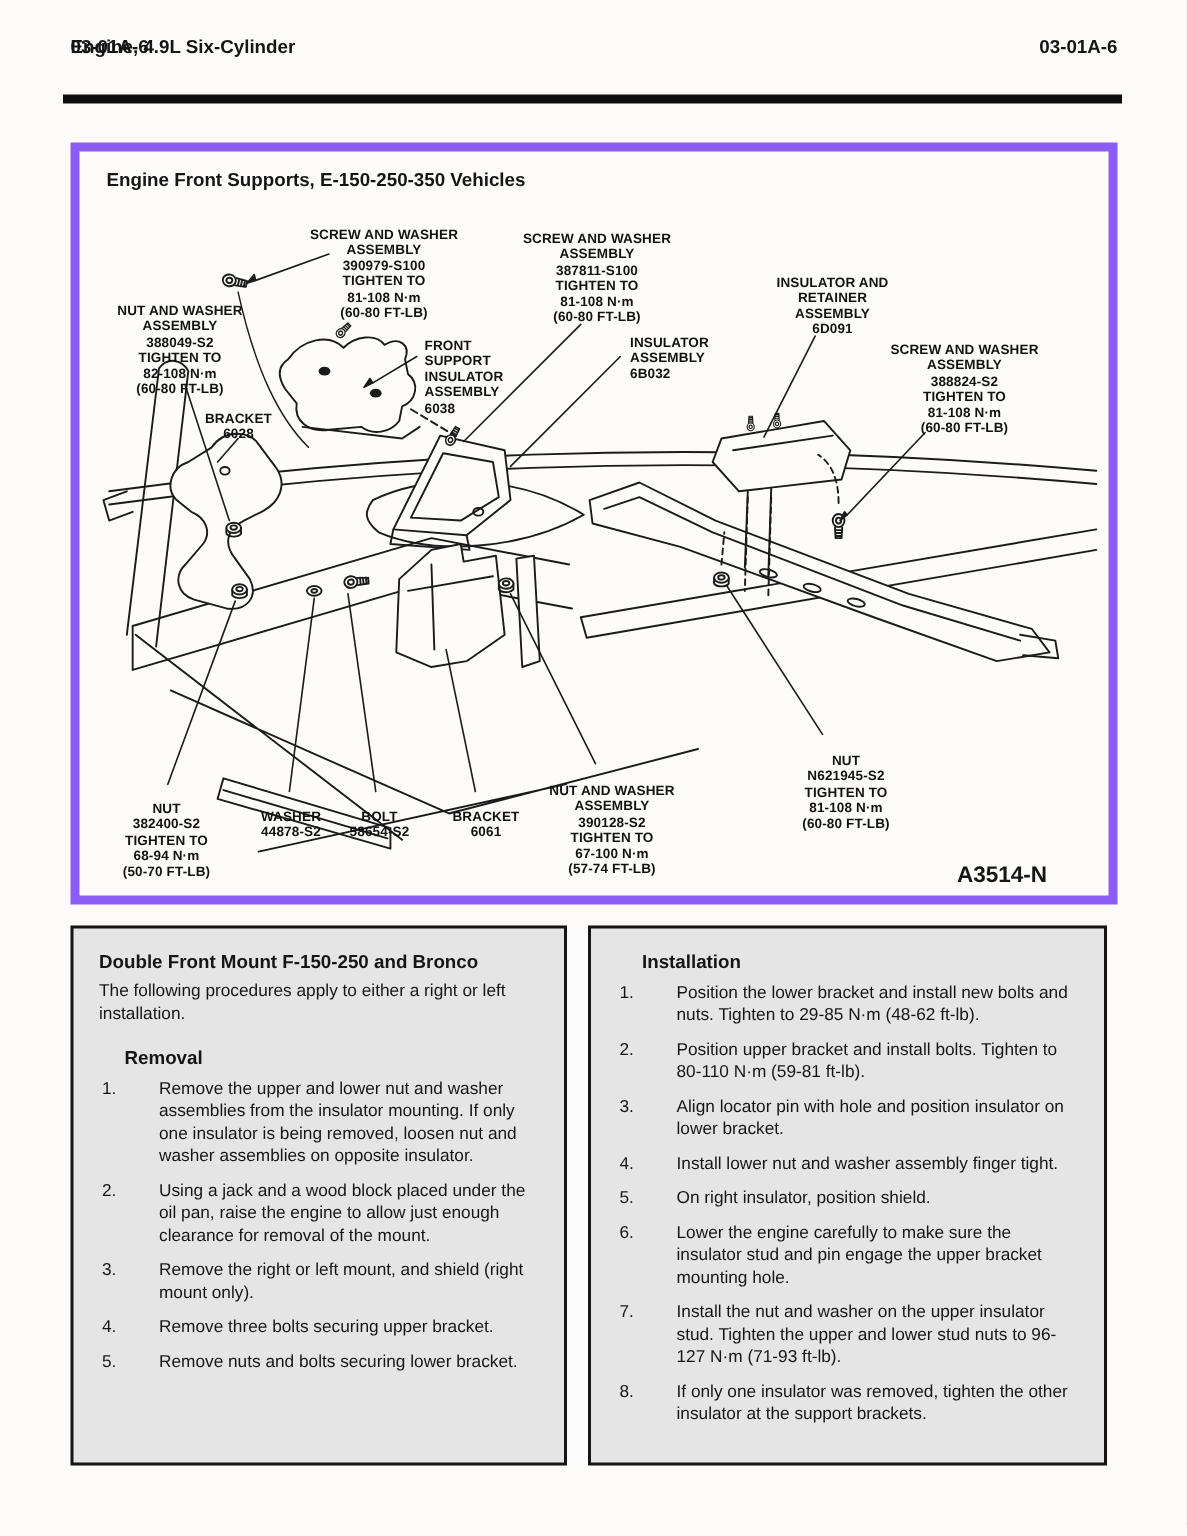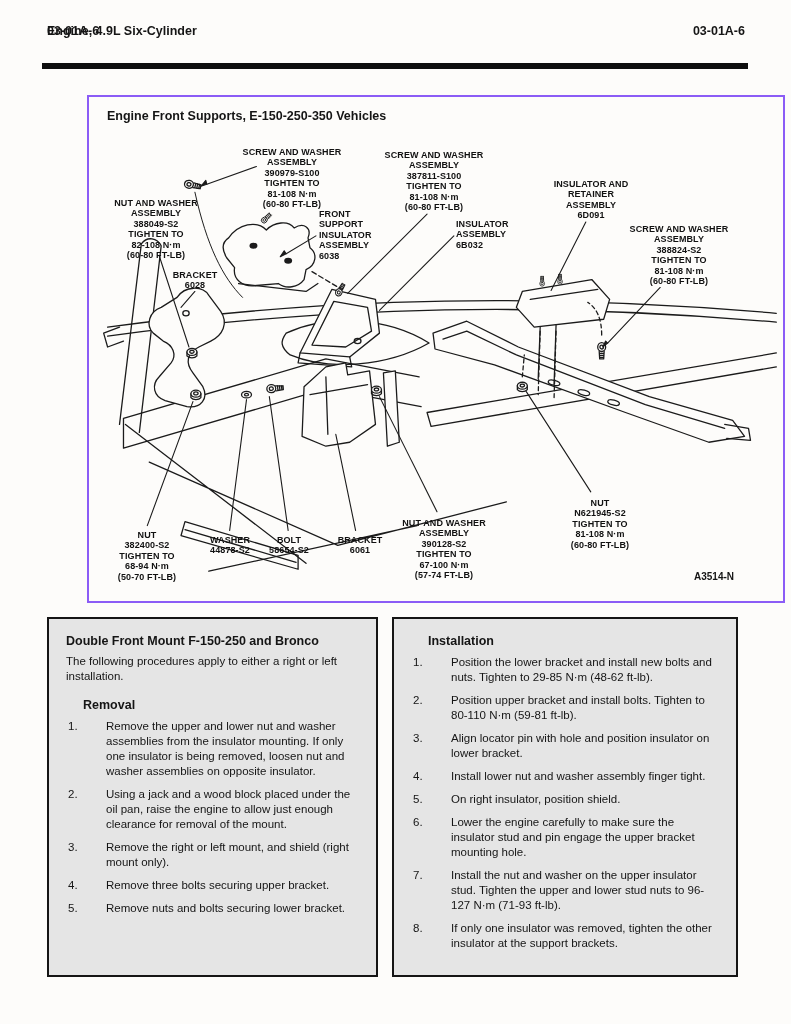--- a/index.html
+++ b/index.html
@@ -11,31 +11,31 @@
   .hdr-row{position:absolute;top:24px;left:47px;width:698px;height:18px;}
   .hdr-left{position:absolute;left:0;top:0;font-weight:bold;font-size:12.5px;}
   .hdr-center{position:absolute;left:0;right:0;top:0;font-weight:bold;font-size:12.5px;}
   .hdr-right{position:absolute;right:0;top:0;font-weight:bold;font-size:12.5px;}
   .hdr-rule{position:absolute;top:63px;left:42px;width:706px;height:6px;background:#0e0e0e;}
   .section-heading{position:absolute;top:76px;left:47px;font-weight:bold;font-size:13.5px;letter-spacing:.2px;}
 
   
   .figure-box{
     position:absolute;left:47px;top:95px;width:698px;height:508px;
-    border:2px solid #8b5cf6;background:#fdfcfa;box-sizing:border-box;margin-left:40px;
+    border:6px solid #8b5cf6;background:#fdfcfa;box-sizing:border-box;
   }
   .fig-title{position:absolute;left:18px;top:12px;font-weight:bold;font-size:12.5px;}
   .fig-svg{position:absolute;left:0;top:0;width:100%;height:100%;}
   .fig-label{
     position:absolute;font-weight:bold;font-size:9px;line-height:10.4px;
     white-space:pre-line;letter-spacing:.1px;color:#111;
   }
   .lab-c{text-align:center;}
   .lab-l{text-align:left;}
-  .fig-code{position:absolute;font-weight:bold;font-size:10px;}
+  .fig-code{position:absolute;font-weight:bold;font-size:15px;}
 
   
   .proc-box{
     position:absolute;top:617px;border:2px solid #151515;background:#e5e5e5;
     box-sizing:border-box;padding:15px 17px 0 17px;
   }
   .proc-left{left:47px;width:331px;height:360px;}
   .proc-right{left:392px;width:346px;height:360px;}
   .proc-heading{font-weight:bold;font-size:12.5px;margin:0 0 6px 0;}
   .proc-intro{font-size:11.5px;line-height:15px;margin:0 0 14px 0;}
@@ -165,21 +165,21 @@
 390979-S100
 TIGHTEN TO
 81-108 N·m
 (60-80 FT-LB)</div>
     <div class="fig-label lab-c" style="left:12px;top:101px;width:110px;">NUT AND WASHER
 ASSEMBLY
 388049-S2
 TIGHTEN TO
 82-108 N·m
 (60-80 FT-LB)</div>
-    <div class="fig-label lab-l" style="left:230px;top:112px;width:80px;">FRONT
+    <div class="fig-label lab-l" style="left:230px;top:124px;width:80px;">FRONT
 SUPPORT
 INSULATOR
 ASSEMBLY
 6038</div>
     <div class="fig-label lab-c" style="left:76px;top:173px;width:60px;">BRACKET
 6028</div>
     <div class="fig-label lab-c" style="left:285px;top:53px;width:120px;">SCREW AND WASHER
 ASSEMBLY
 387811-S100
 TIGHTEN TO

